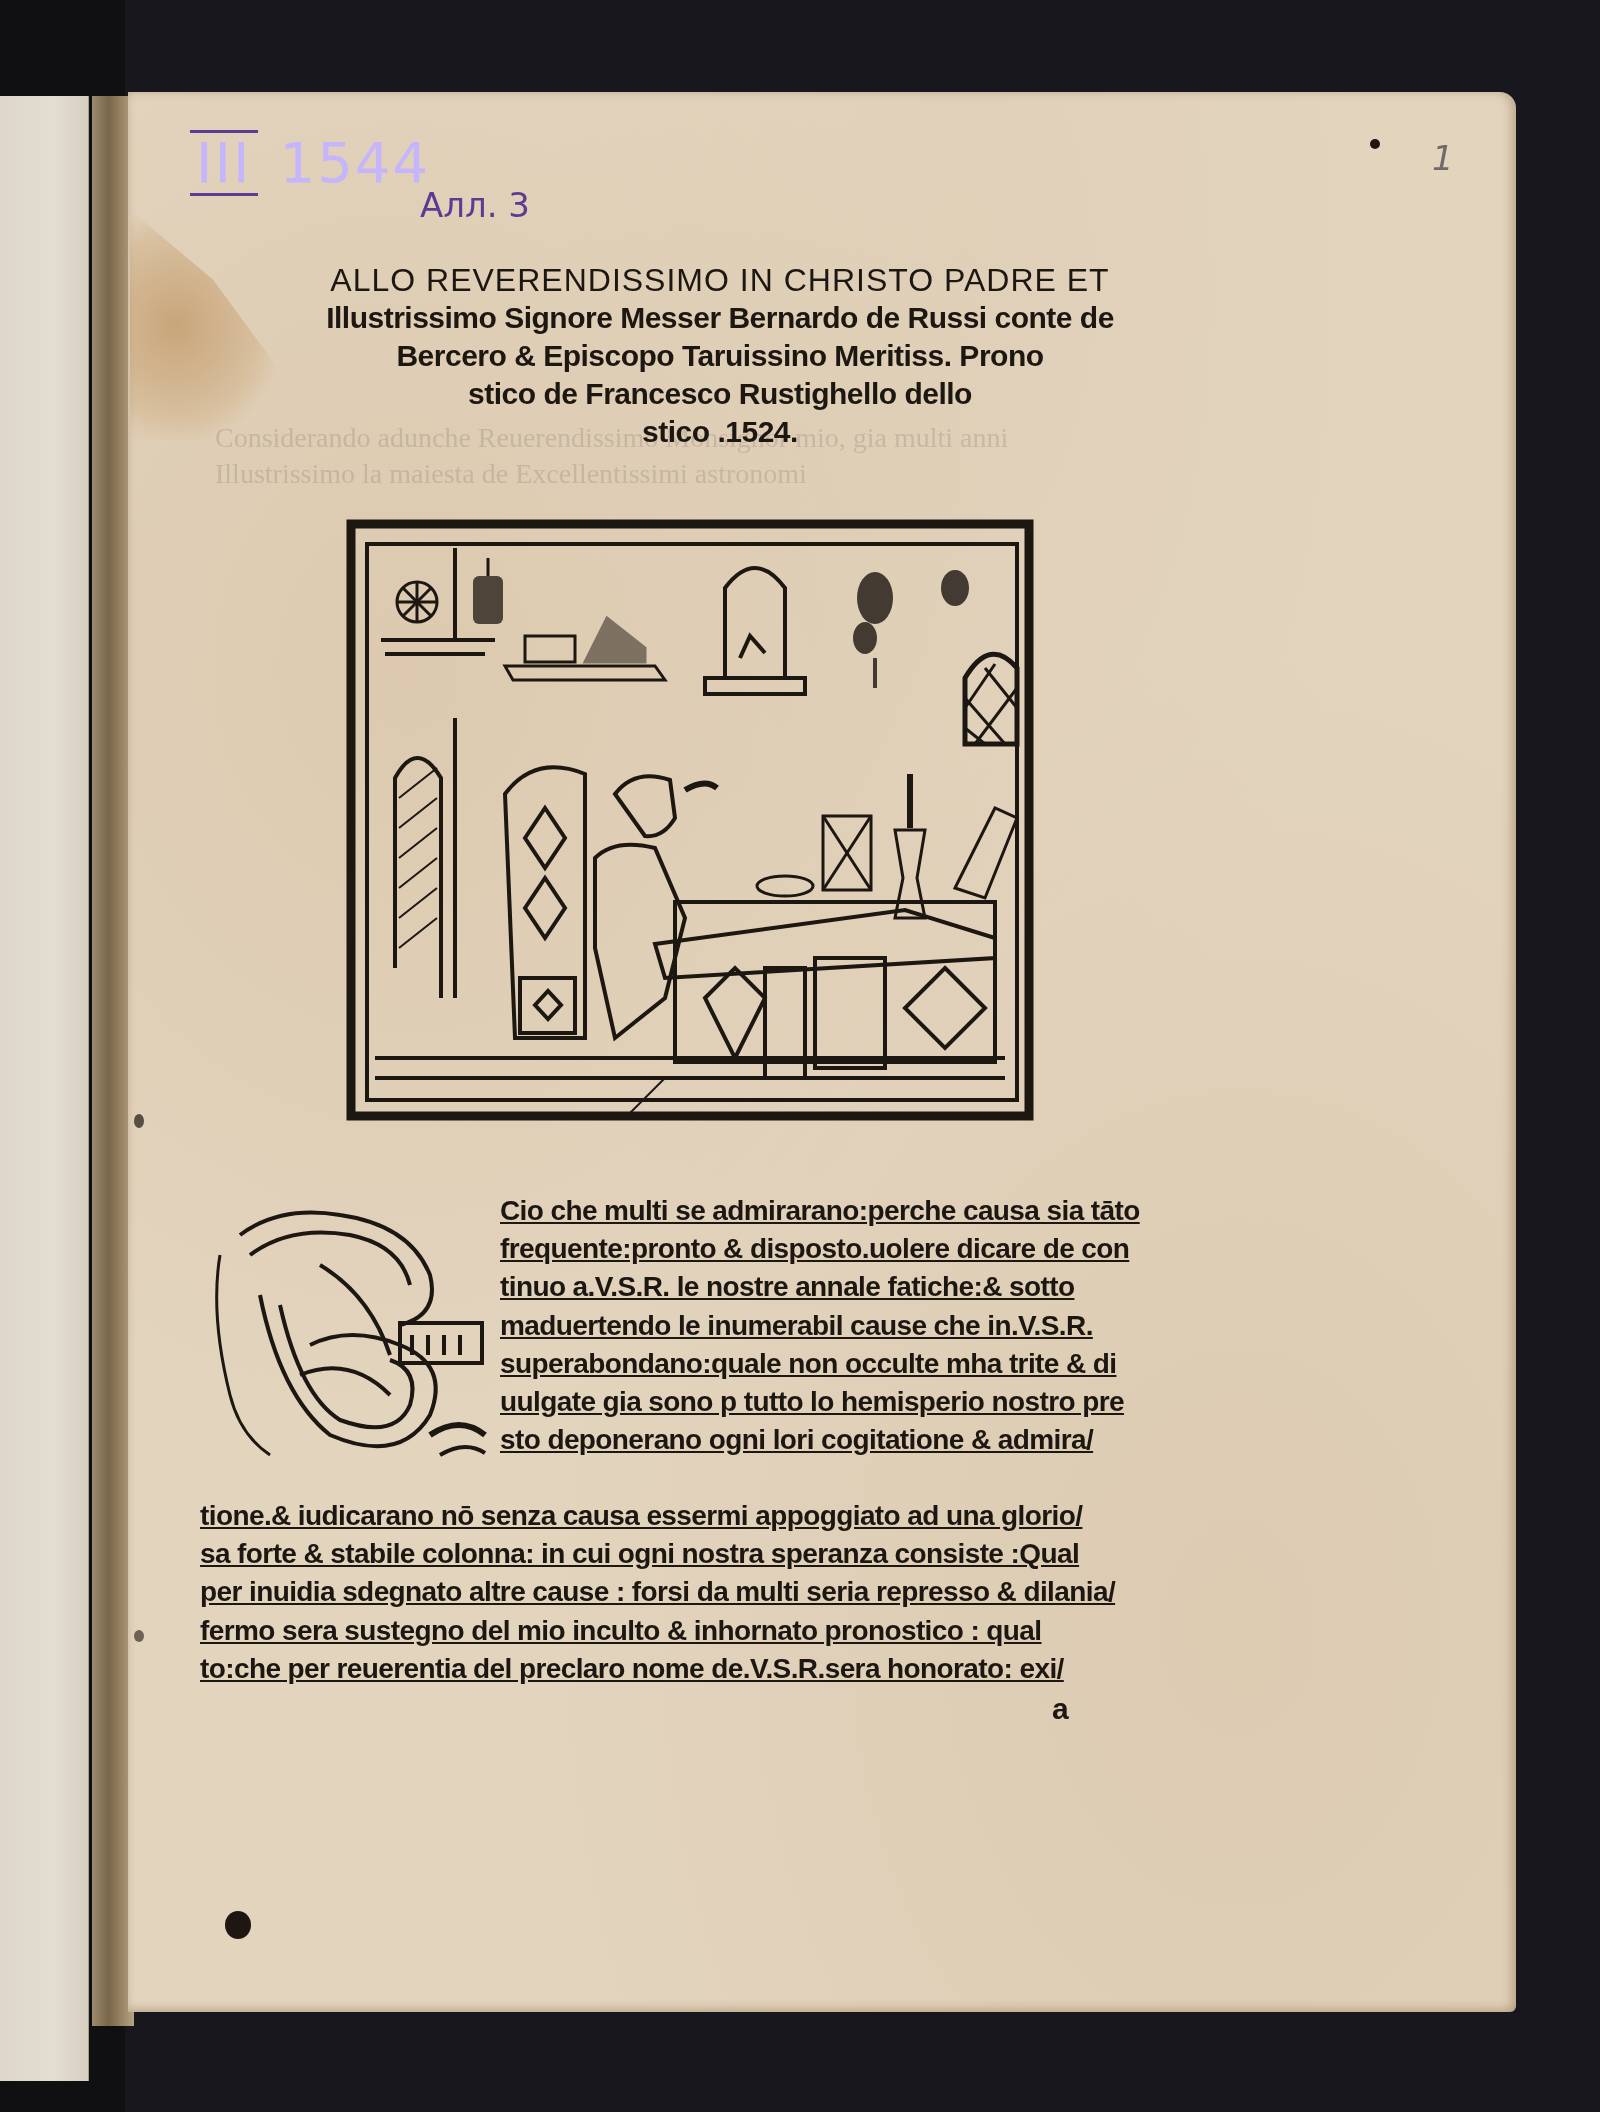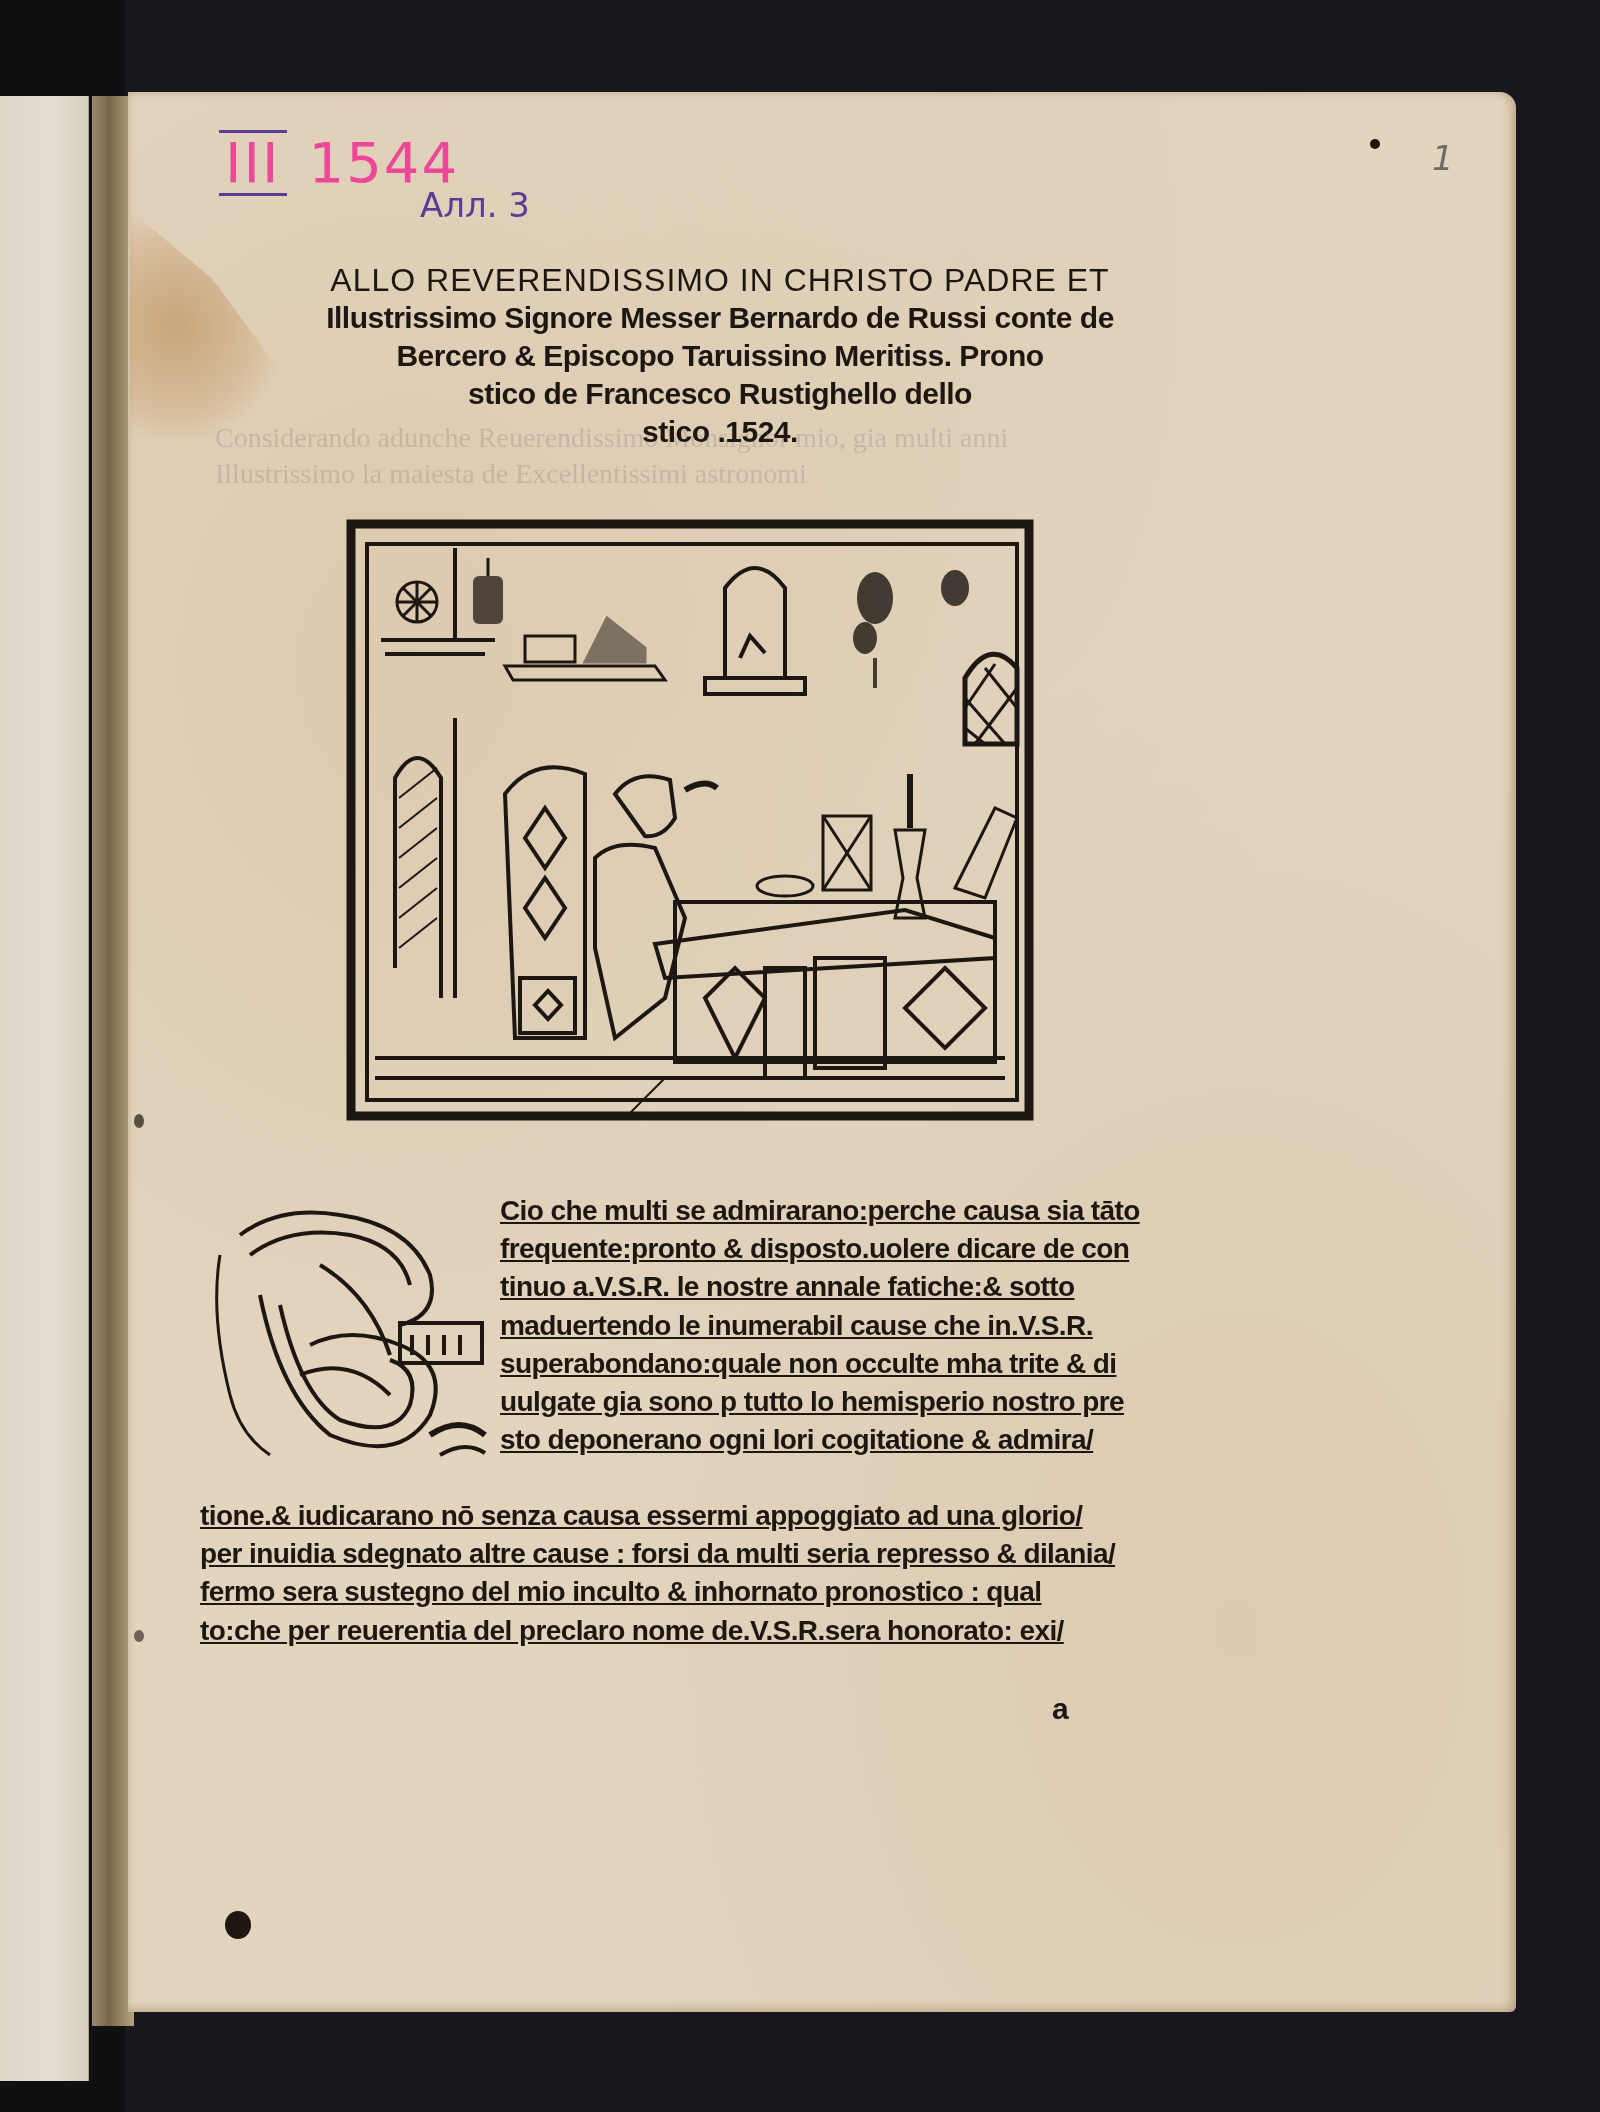--- a/index.html
+++ b/index.html
@@ -31,22 +31,22 @@
     border-radius: 0 16px 6px 0;
     box-shadow: inset -6px 0 10px rgba(120,90,50,0.25), inset 0 -4px 8px rgba(120,90,50,0.2);
   }
   .stain {
     position: absolute; left: 130px; top: 210px; width: 150px; height: 230px;
     background: radial-gradient(ellipse at 30% 50%, rgba(180,130,70,0.55), rgba(190,140,80,0.25) 55%, transparent 75%);
     clip-path: polygon(0 0, 55% 30%, 100% 70%, 80% 100%, 0 100%);
   }
   .shelfmark {
     position: absolute; left: 190px; top: 130px;
-    color: #ec4899; font-family: "DejaVu Sans", sans-serif;
-    font-size: 56px; letter-spacing: 2px; margin-left: 29px;
+    color: #c4b5fd; font-family: "DejaVu Sans", sans-serif;
+    font-size: 56px; letter-spacing: 2px;
   }
   .shelfmark .roman {
     display: inline-block; border-top: 3px solid #5d3a93; border-bottom: 3px solid #5d3a93;
     padding: 2px 6px; line-height: 1; margin-right: 22px;
   }
   .shelfmark-sub {
     position: absolute; left: 388px; top: 185px;
     color: #5d3a93; font-family: "DejaVu Sans", sans-serif; font-size: 34px; margin-left: 32px;
   }
   .folio-number {
@@ -254,18 +254,19 @@
   <span class="body-line">frequente:pronto &amp; disposto.uolere dicare de con</span>
   <span class="body-line">tinuo a.V.S.R. le nostre annale fatiche:&amp; sotto</span>
   <span class="body-line">maduertendo le inumerabil cause che in.V.S.R.</span>
   <span class="body-line">superabondano:quale non occulte mha trite &amp; di</span>
   <span class="body-line">uulgate gia sono p tutto lo hemisperio nostro pre</span>
   <span class="body-line">sto deponerano ogni lori cogitatione &amp; admira/</span>
 </div>
 
 <div class="body-text full">
   <span class="body-line">tione.&amp; iudicarano nō senza causa essermi appoggiato ad una glorio/</span>
+  <span class="body-line">sa forte &amp; stabile colonna: in cui ogni nostra speranza consiste :Qual</span>
   <span class="body-line">per inuidia sdegnato altre cause : forsi da multi seria represso &amp; dilania/</span>
   <span class="body-line">fermo sera sustegno del mio inculto &amp; inhornato pronostico : qual</span>
   <span class="body-line">to:che per reuerentia del preclaro nome de.V.S.R.sera honorato: exi/</span>
 </div>
 
 <div class="signature-mark">a</div>
 
 </body></html>

